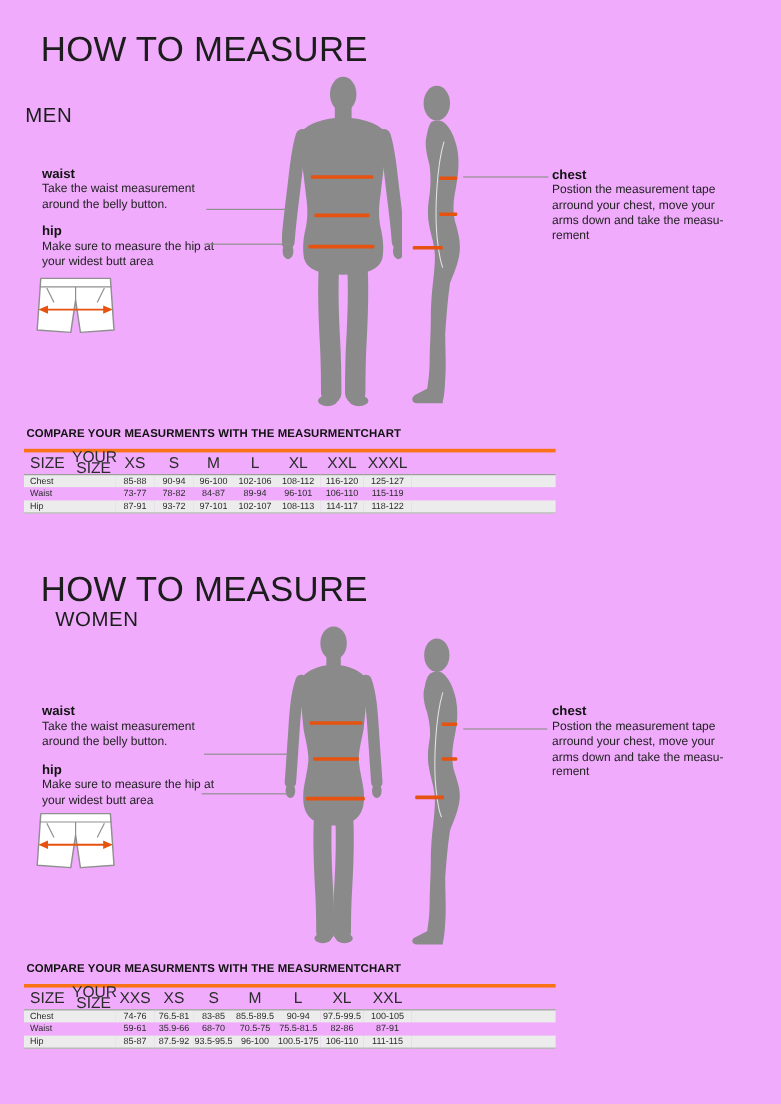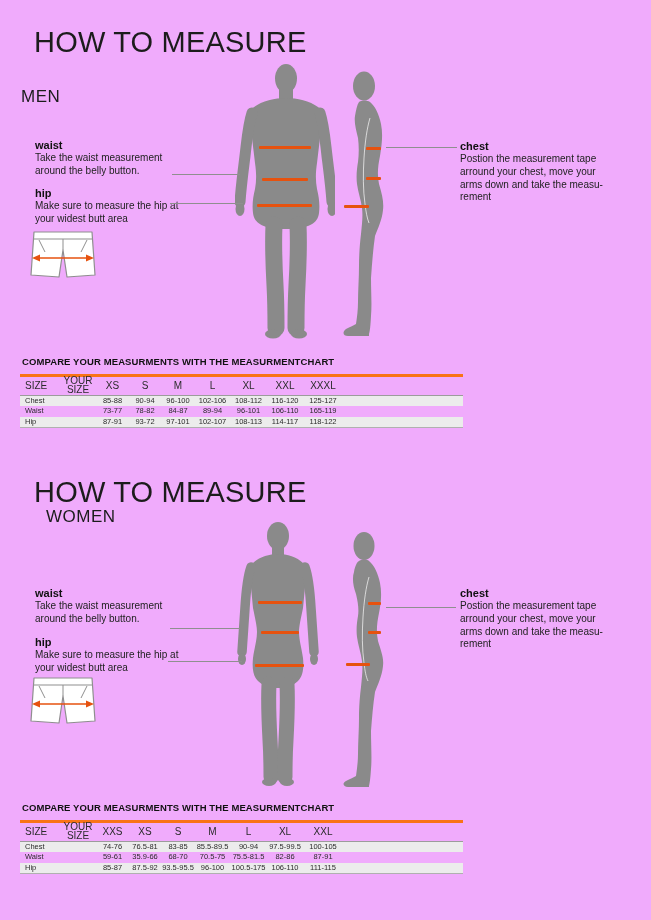--- a/index.html
+++ b/index.html
@@ -13,21 +13,21 @@
   .measure-label{position:absolute;width:180px;}
   .measure-label .hd{display:block;font-size:11px;font-weight:bold;color:#111;line-height:13px;}
   .measure-label .tx{display:block;font-size:10px;line-height:12.8px;color:#222;}
   .connector{position:absolute;height:1px;background:#8f8f8f;}
   .mline{position:absolute;height:3px;background:#e6520f;border-radius:1px;}
   .fig{position:absolute;}
   .tbl-wrap{position:absolute;width:443px;}
   .tbl-title{font-size:9.5px;font-weight:bold;color:#111;letter-spacing:.1px;
              padding:0 0 7px 2px;border-bottom:3px solid #f97316;margin:0;}
   table.size-table{border-collapse:collapse;width:443px;table-layout:fixed;}
-  table.size-table th{font-size:10px;font-weight:400;color:#2b2b2b;text-align:center;
+  table.size-table th{font-size:13px;font-weight:400;color:#2b2b2b;text-align:center;
              vertical-align:middle;padding:0;line-height:8.5px;}
   table.size-table thead tr{height:18px;border-bottom:1px solid #9c9c9c;}
   table.size-table th.h-size{text-align:left;padding-left:5px;}
   table.size-table td{font-size:7.5px;color:#2b2b2b;text-align:center;padding:0;line-height:10.5px;}
   table.size-table tbody tr{height:10.5px;}
   table.size-table tbody tr.alt{background:#ececec;}
   table.size-table tbody tr:last-child{border-bottom:1px solid #b0b0b0;}
   td.row-label{text-align:left !important;padding-left:5px !important;}
   svg .body{fill:#8a8a8a;}
   svg .limb{stroke:#8a8a8a;fill:none;stroke-linecap:round;}
@@ -150,21 +150,21 @@
           </tr>
           <tr>
             <td class="row-label">Waist</td>
             <td></td>
             <td>73-77</td>
             <td>78-82</td>
             <td>84-87</td>
             <td>89-94</td>
             <td>96-101</td>
             <td>106-110</td>
-            <td>165-119</td>
+            <td>115-119</td>
             <td></td>
           </tr>
           <tr class="alt">
             <td class="row-label">Hip</td>
             <td></td>
             <td>87-91</td>
             <td>93-72</td>
             <td>97-101</td>
             <td>102-107</td>
             <td>108-113</td>

